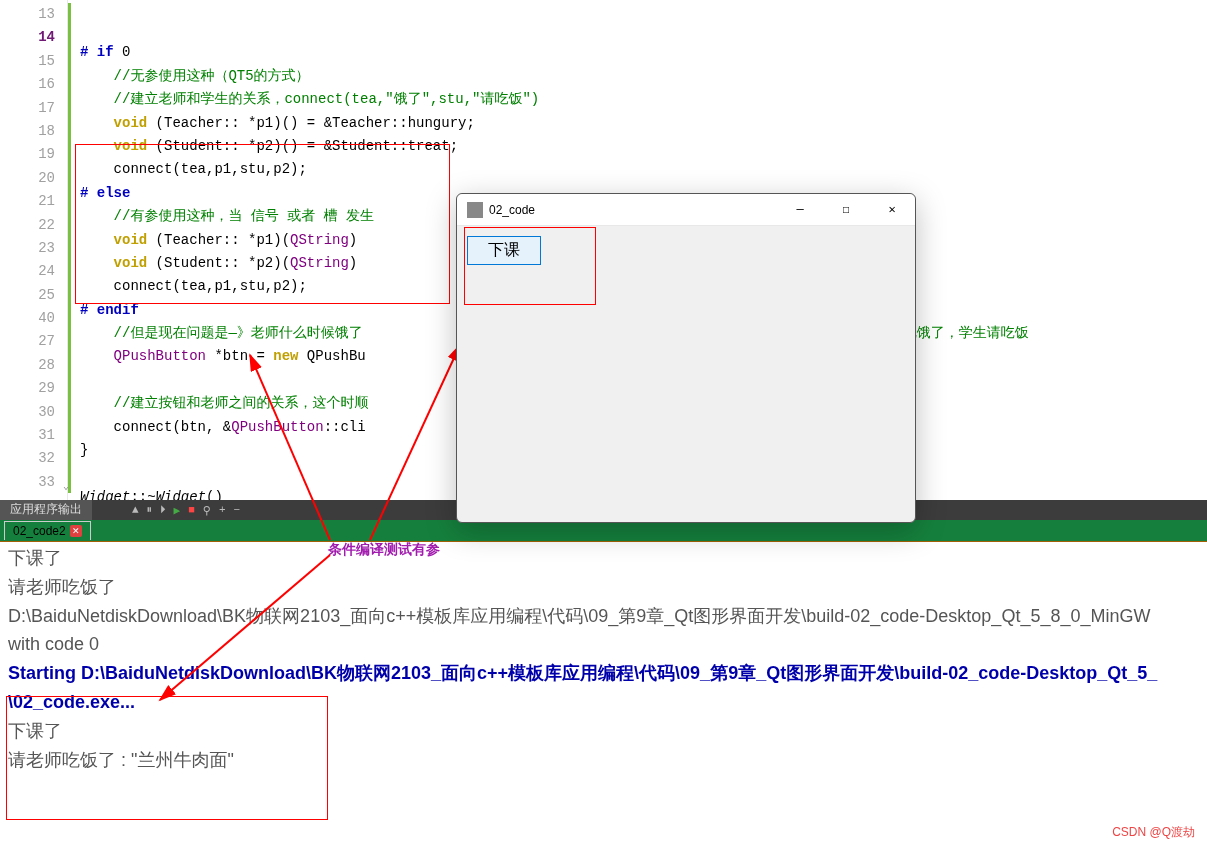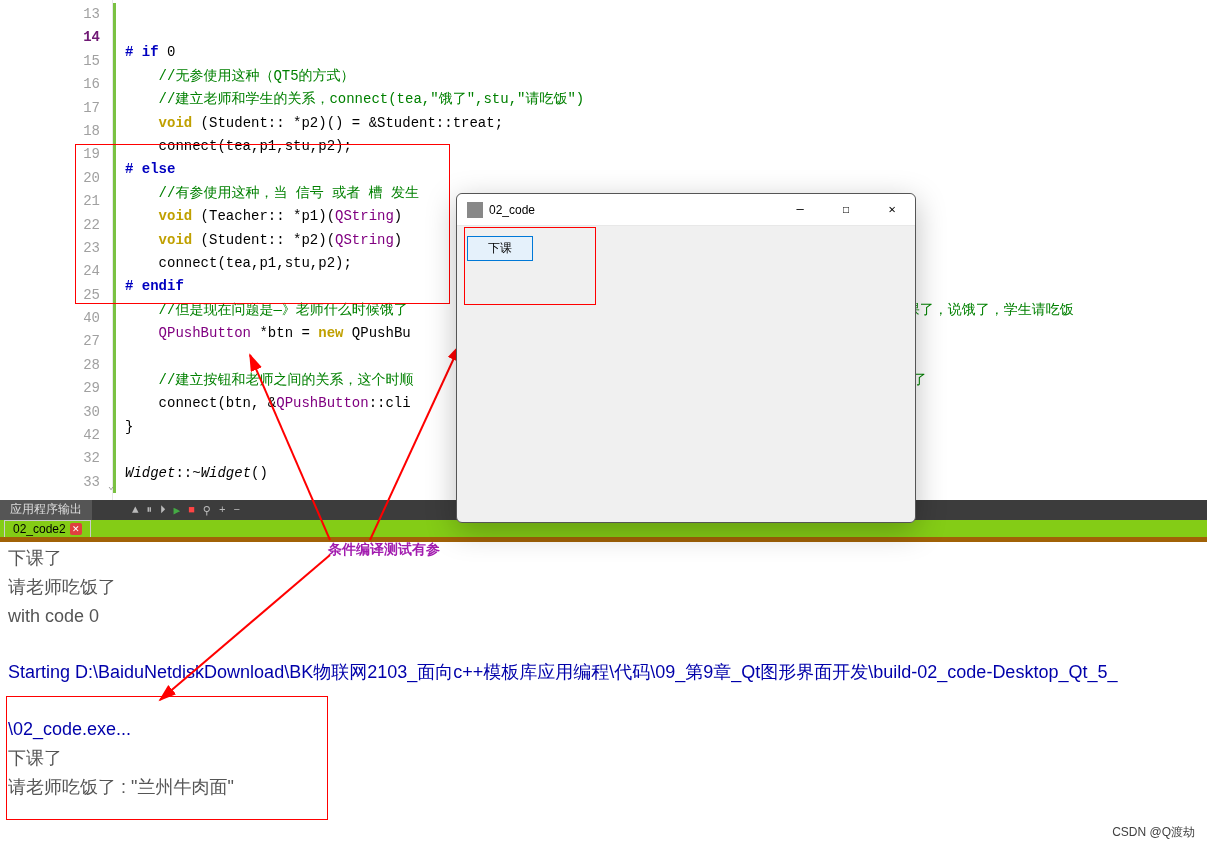--- a/index.html
+++ b/index.html
@@ -16,21 +16,20 @@
   position: relative;
   background: #fff;
   height: 500px;
   display: flex;
 }
 .gutter {
   width: 68px;
   background: #fff;
   border-right: 1px solid #e8e8e8;
   padding-top: 3px;
-  margin-left: 45px;
 }
 .gutter .ln {
   height: 23.4px;
   line-height: 23.4px;
   color: #a0a0a0;
   font-size: 14px;
   text-align: right;
   padding-right: 12px;
   position: relative;
 }
@@ -110,24 +109,25 @@
   gap: 8px;
   padding-left: 40px;
   align-items: center;
 }
 .output-header .icons span {
   font-size: 11px;
   color: #bbb;
 }
 .output-header .icons .stop { color: #ff4444; }
 .output-tabs {
-  background: #84cc16;
+  background: #15803d;
   height: 22px;
   display: flex;
-  border-bottom: 5px solid #a16207;
+  align-items: center;
+  border-bottom: 1px solid #a16207;
 }
 .output-tabs .tab {
   padding: 2px 8px;
   font-size: 12px;
   font-family: "Microsoft YaHei", sans-serif;
   border: 1px solid #ccc;
   border-bottom: none;
   margin-left: 4px;
   display: flex;
   align-items: center;
@@ -147,21 +147,21 @@
 .output-body {
   background: #fff;
   padding: 2px 8px;
   font-family: "Microsoft YaHei", Consolas, sans-serif;
   font-size: 18px;
   color: #555;
   line-height: 1.6;
   position: relative;
   height: 305px;
 }
-.output-body .bold { color: #0000aa; font-weight: normal; margin-top: 28px; }
+.output-body .bold { color: #0000aa; font-weight: bold; }
 .red-box2 {
   position: absolute;
   border: 1px solid #f00;
   left: 6px;
   top: 154px;
   width: 322px;
   height: 124px;
   pointer-events: none;
 }
 .annotation {
@@ -218,37 +218,37 @@
   font-size: 12px;
 }
 .qt-body {
   padding: 10px;
   position: relative;
 }
 .qt-button {
   border: 1px solid #0078d7;
   background: #e5f1fb;
   padding: 3px 20px;
-  font-size: 12px;
+  font-size: 16px;
   font-family: "Microsoft YaHei", sans-serif;
 }
 .red-box3 {
   position: absolute;
   border: 1px solid #f00;
   left: 7px;
   top: 33px;
   width: 132px;
   height: 78px;
   pointer-events: none;
 }
 .watermark {
   position: absolute;
   right: 12px;
   bottom: 6px;
-  color: #404040;
+  color: #ef4444;
   font-size: 12px;
   font-family: "Microsoft YaHei", sans-serif;
 }
 </style>
 </head>
 <body>
 
 <div class="editor">
   <div class="gutter">
     <div class="ln">13</div>
@@ -262,32 +262,33 @@
     <div class="ln">21</div>
     <div class="ln">22</div>
     <div class="ln">23</div>
     <div class="ln">24</div>
     <div class="ln">25</div>
     <div class="ln">40</div>
     <div class="ln">27</div>
     <div class="ln">28</div>
     <div class="ln">29</div>
     <div class="ln">30</div>
-    <div class="ln">42</div>
+    <div class="ln">31</div>
     <div class="ln">32</div>
     <div class="ln">33<span class="fold">⌄</span></div>
   </div>
   <div class="mod-bar">
       <div class="green"></div>
     </div>
   <div class="code">
     <div class="line"></div>
     <div class="line"><span class="kw-pre"># if</span><span> 0</span></div>
     <div class="line cm">    //无参使用这种（QT5的方式）</div>
     <div class="line cm">    //建立老师和学生的关系，connect(tea,"饿了",stu,"请吃饭")</div>
+    <div class="line"><span>    </span><span class="kw">void</span><span> (Teacher:: *p1)() = &amp;Teacher::hungury;</span></div>
     <div class="line"><span>    </span><span class="kw">void</span><span> (Student:: *p2)() = &amp;Student::treat;</span></div>
     <div class="line">    connect(tea,p1,stu,p2);</div>
     <div class="line kw-pre"># else</div>
     <div class="line cm">    //有参使用这种，当 信号 或者 槽 发生</div>
     <div class="line"><span>    </span><span class="kw">void</span><span> (Teacher:: *p1)(</span><span class="typ">QString</span><span>)</span></div>
     <div class="line"><span>    </span><span class="kw">void</span><span> (Student:: *p2)(</span><span class="typ">QString</span><span>)</span></div>
     <div class="line">    connect(tea,p1,stu,p2);</div>
     <div class="line kw-pre"># endif</div>
     <div class="line"><span>    </span><span class="cm">//但是现在问题是—》老师什么时候饿了</span><span style="display:inline-block;width:400px"></span><span class="cm">按钮时，老师下课了，说饿了，学生请吃饭</span></div>
     <div class="line"><span>    </span><span class="typ">QPushButton</span><span> *btn = </span><span class="kw">new</span><span> QPushBu</span></div>
@@ -320,20 +321,21 @@
     <div class="tab">
       <span>02_code2</span>
       <span class="close">✕</span>
     </div>
   </div>
   <div class="output-body">
     <div>下课了</div>
     <div></div>
     <div>请老师吃饭了</div>
     <div></div>
+    <div>D:\BaiduNetdiskDownload\BK物联网2103_面向c++模板库应用编程\代码\09_第9章_Qt图形界面开发\build-02_code-Desktop_Qt_5_8_0_MinGW</div>
     <div>with code 0</div>
     <div></div>
     <div class="bold">Starting D:\BaiduNetdiskDownload\BK物联网2103_面向c++模板库应用编程\代码\09_第9章_Qt图形界面开发\build-02_code-Desktop_Qt_5_</div>
     <div class="bold">\02_code.exe...</div>
     <div>下课了</div>
     <div></div>
     <div>请老师吃饭了 : "兰州牛肉面"</div>
     <div class="red-box2"></div>
   </div>
 </div>

